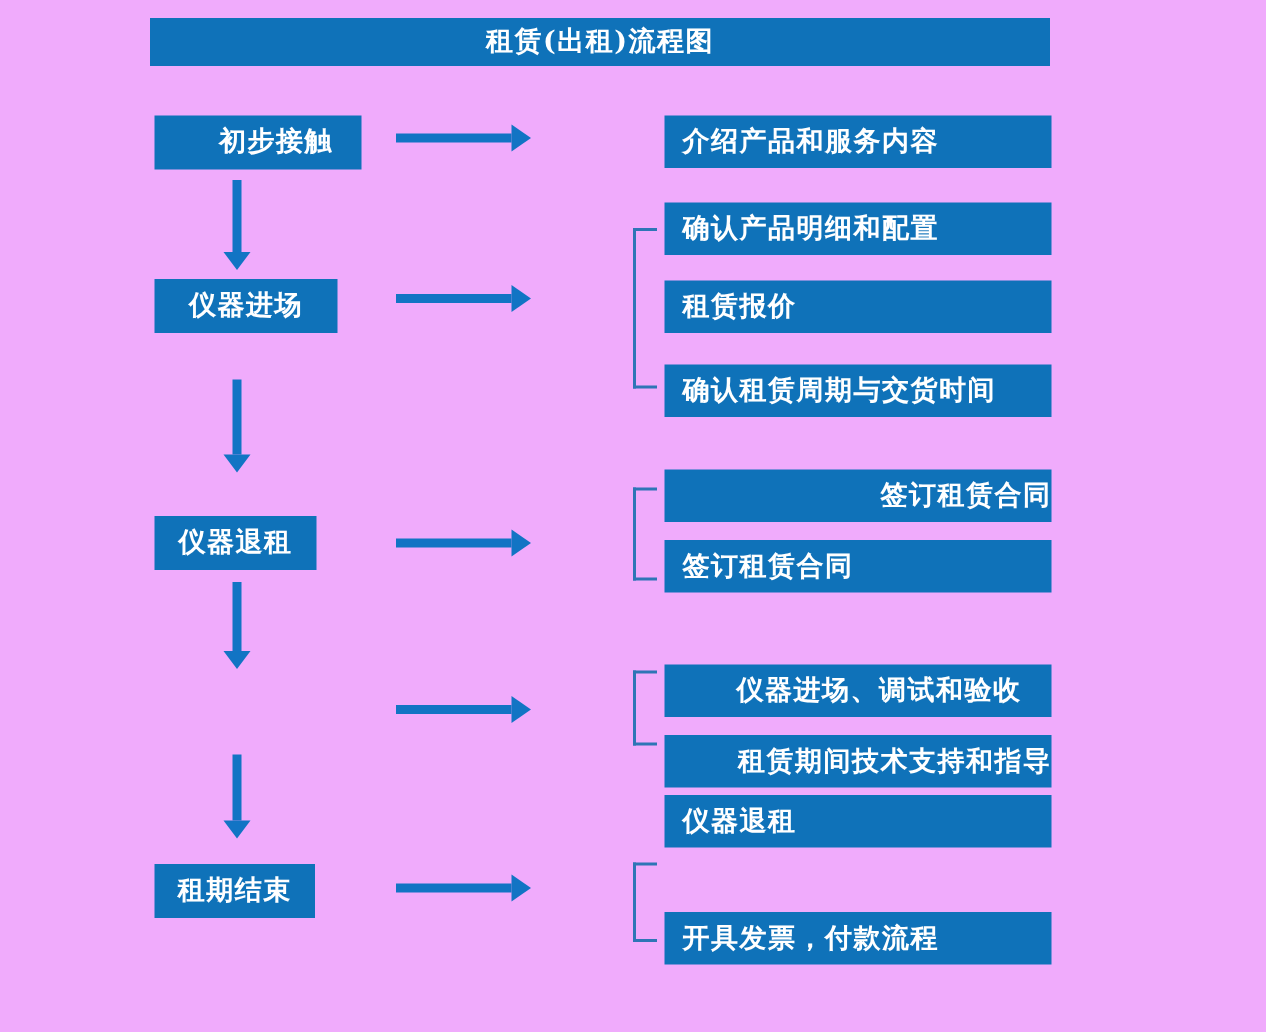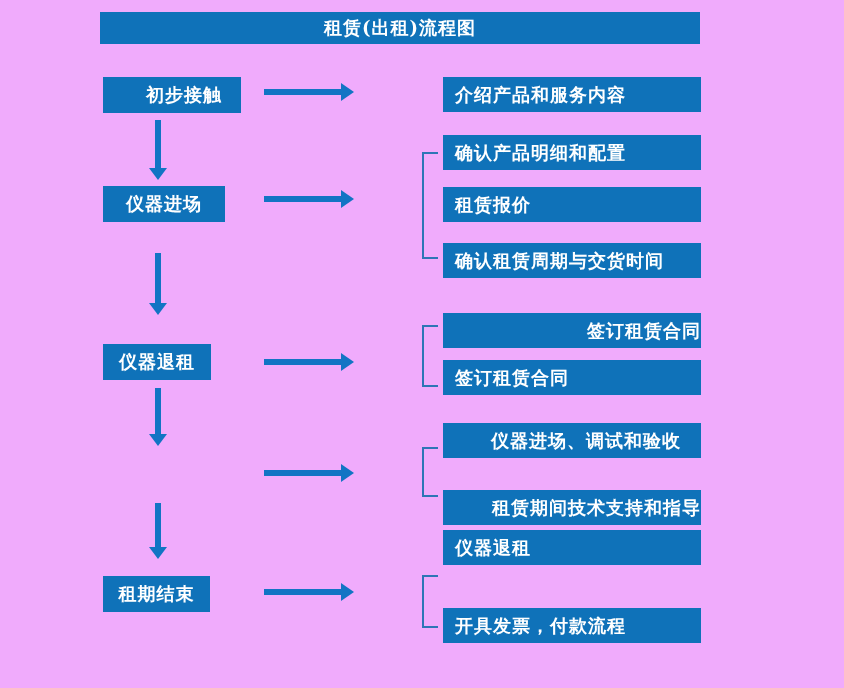--- a/index.html
+++ b/index.html
@@ -116,19 +116,19 @@
 
   <div class="box detail" style="top:77px;">介绍产品和服务内容</div>
 
   <div class="box detail" style="top:135px;">确认产品明细和配置</div>
   <div class="box detail" style="top:187px;">租赁报价</div>
   <div class="box detail" style="top:243px;">确认租赁周期与交货时间</div>
 
   <div class="box detail" style="top:313px;text-align:right;">签订租赁合同</div>
   <div class="box detail" style="top:360px;">签订租赁合同</div>
 
-  <div class="box detail" style="top:423px;padding-left:48px;">仪器进场、调试和验收</div>
+  <div class="box detail" style="top:443px;padding-left:48px;">仪器进场、调试和验收</div>
   <div class="box detail" style="top:490px;text-align:right;">租赁期间技术支持和指导</div>
 
   <div class="box detail" style="top:530px;">仪器退租</div>
   <div class="box detail" style="top:608px;">开具发票，付款流程</div>
 
 </div>
 
 </body></html>

